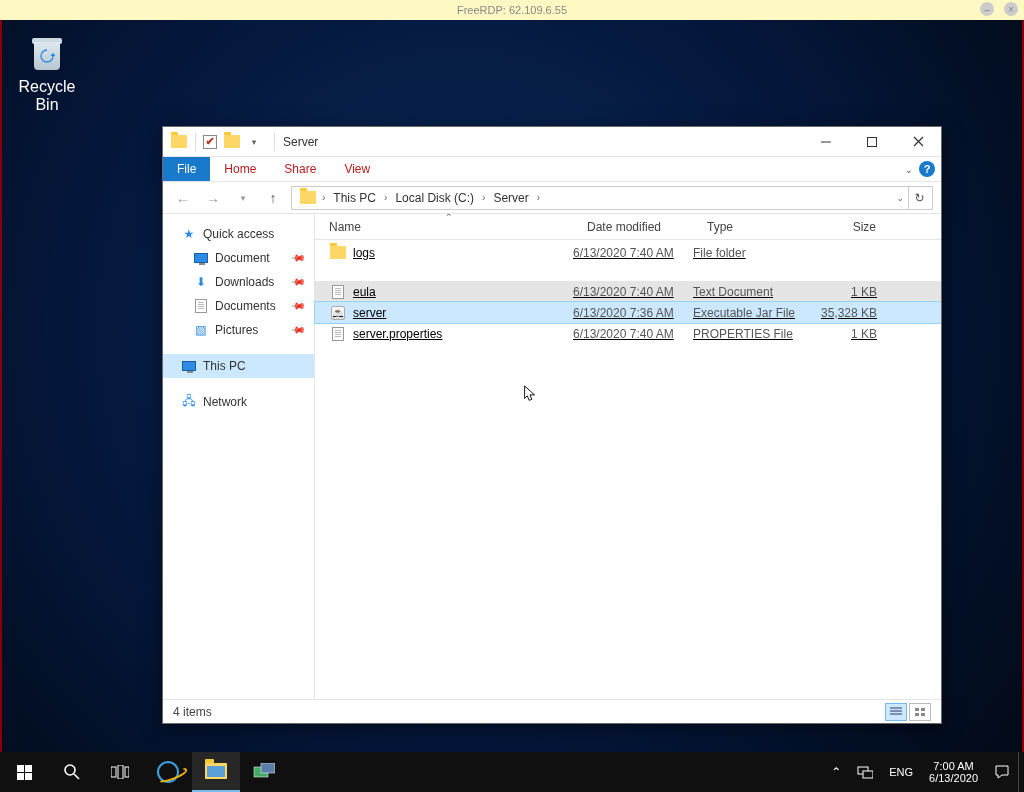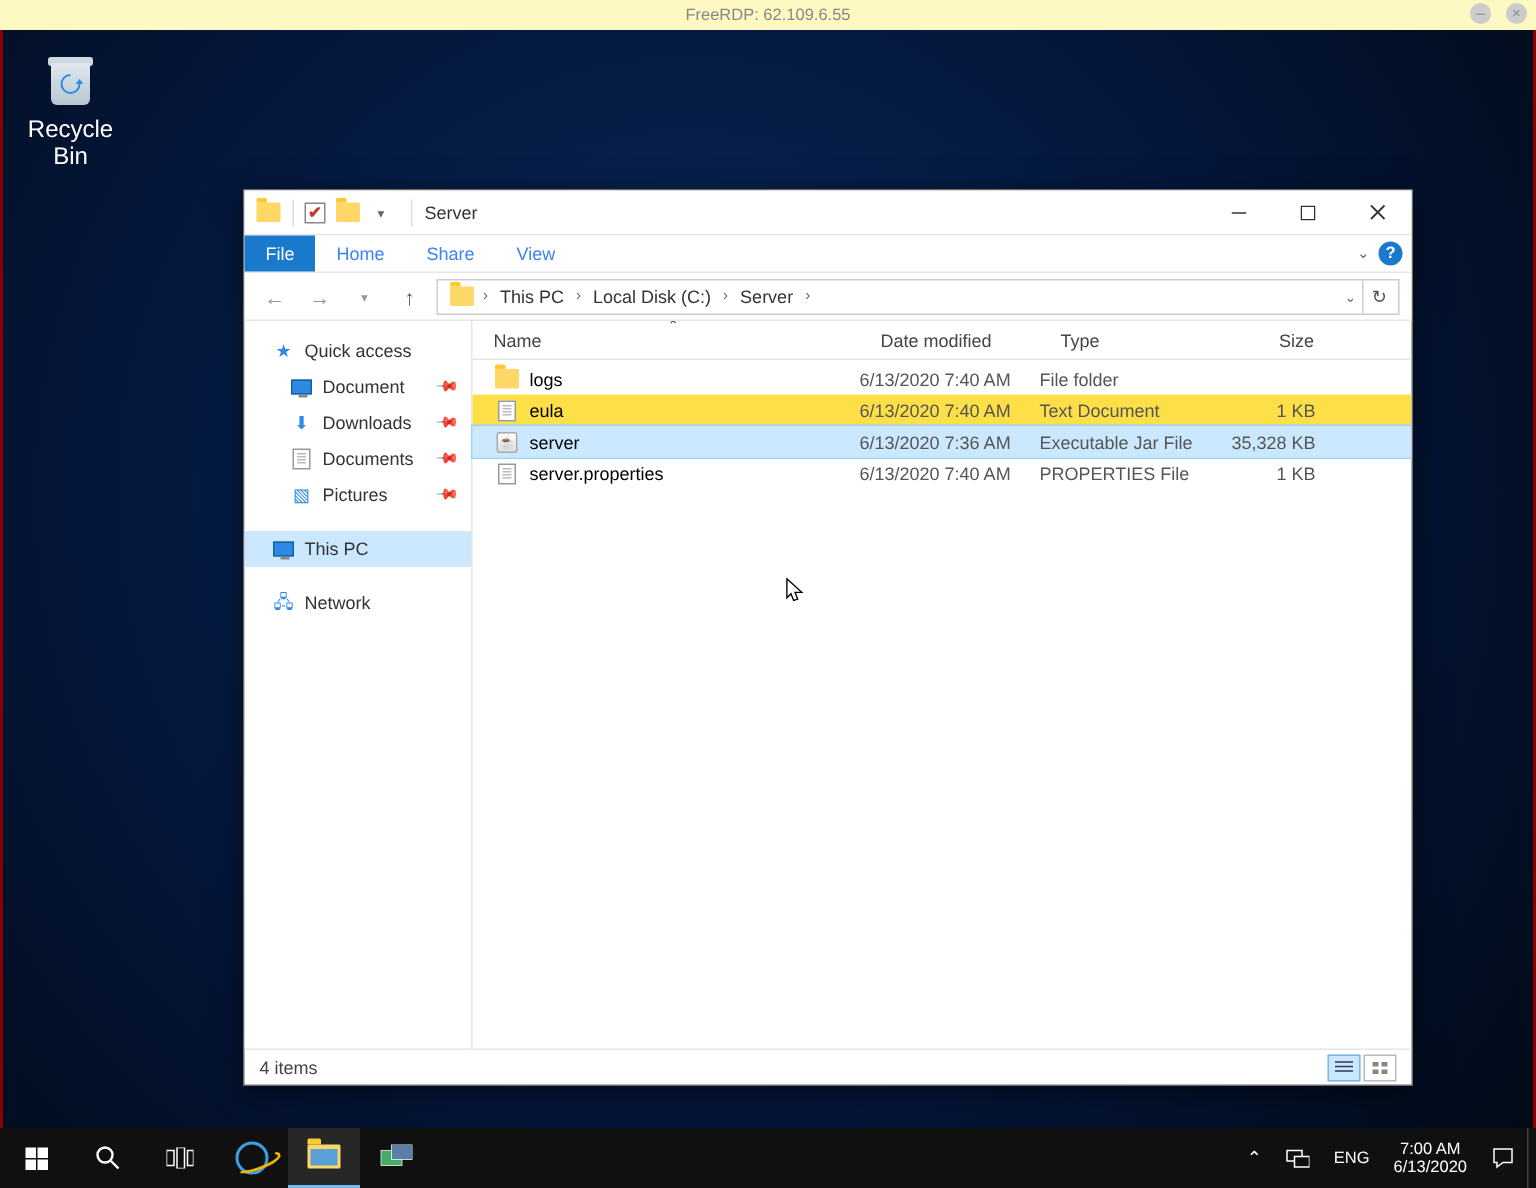--- a/index.html
+++ b/index.html
@@ -29,21 +29,21 @@
 .fld-small { width:16px; height:13px; background:#ffd767; border-radius:1px; position:relative; }
 .fld-small::before { content:""; position:absolute; top:-3px; left:0; width:7px; height:3px; background:#ffc933; border-radius:1px 1px 0 0; }
 .qat-sep { width:1px; height:18px; background:#ddd; margin:0 4px; }
 .qat-chk { width:14px; height:14px; border:1px solid #888; display:flex; align-items:center; justify-content:center; color:#c0392b; font-size:11px; font-weight:bold; }
 .title-sep { width:1px; height:18px; background:#ddd; margin:0 8px; }
 .title-text { font-size: 12px; color: #333; }
 .win-controls { margin-left: auto; display: flex; }
 .win-btn { width: 46px; height: 29px; display: flex; align-items: center; justify-content: center; color: #333; }
 
 .ribbon-tabs { height: 25px; background: #fff; display: flex; align-items: center; font-size: 12px; border-bottom: 1px solid #e5e5e5; position:relative; }
-.ribbon-tab { padding: 0 14px; height: 100%; display: flex; align-items: center; color: #3b82f6; }
+.ribbon-tab { padding: 0 14px; height: 100%; display: flex; align-items: center; color: #b91c1c; }
 .ribbon-tab.active { background: #1979ca; color: #fff; }
 .ribbon-right { position:absolute; right:6px; top:0; height:100%; display:flex; align-items:center; gap:6px; }
 .help-icon { width:16px; height:16px; border-radius:50%; background:#1979ca; color:#fff; display:flex; align-items:center; justify-content:center; font-size:11px; font-weight:bold; }
 
 .addrbar { height: 32px; background: #fff; display: flex; align-items: center; padding: 0 8px; gap: 6px; border-bottom: 1px solid #e5e5e5; }
 .nav-arrow { width: 24px; height: 24px; display: flex; align-items: center; justify-content: center; color: #999; font-size: 14px; }
 .nav-arrow.enabled { color:#555; }
 .breadcrumb-box { flex: 1; height: 24px; border: 1px solid #ccc; display: flex; align-items: center; padding: 0 4px; font-size: 12px; position:relative; }
 .bc-seg { padding: 0 6px; height: 100%; display: flex; align-items: center; color:#333; }
 .bc-chev { color:#666; font-size:10px; padding:0 2px; }
@@ -67,23 +67,23 @@
 
 .filearea { flex: 1; display: flex; flex-direction: column; }
 .col-headers { height: 26px; display: flex; border-bottom: 1px solid #e5e5e5; font-size: 12px; color: #444; align-items: center; position:relative; }
 .col { padding: 0 14px; border-right: 1px solid transparent; height:100%; display:flex; align-items:center; }
 .col-name { width: 258px; }
 .col-date { width: 120px; }
 .col-type { width: 122px; }
 .col-size { width: 72px; justify-content:flex-end; padding-right:10px; }
 .sort-caret { position:absolute; left:130px; top:-2px; font-size:9px; color:#555; }
 
-.rows { flex: 1; padding-top: 2px; font-size: 12px; }
+.rows { flex: 1; padding-top: 2px; font-size: 12px; text-decoration: underline; }
 .row { height: 21px; display: flex; align-items: center; padding-left: 14px; }
-.row.hover { background: #fde047; }
+.row.hover { background: #e5e5e5; margin-top: 18px; }
 .row.sel { background: #cce8ff; outline:1px solid #99d1ff; }
 .row .ficon { width: 18px; height: 16px; margin-right: 6px; display:flex; align-items:center; justify-content:center; }
 .row .fname { width: 220px; }
 .row .fdate { width: 120px; color:#555; }
 .row .ftype { width: 122px; color:#555; }
 .row .fsize { width: 72px; text-align:right; color:#555; padding-right:10px; }
 .doc-icon { width:12px; height:14px; border:1px solid #999; background:#fff; position:relative; }
 .doc-icon::before { content:""; position:absolute; top:2px; left:2px; right:2px; height:1px; background:#bbb; box-shadow:0 2px #bbb, 0 4px #bbb, 0 6px #bbb; }
 .jar-icon { width:14px; height:14px; background:linear-gradient(#fff,#ddd); border:1px solid #aaa; border-radius:2px; display:flex; align-items:center; justify-content:center; font-size:8px; color:#5382a1; font-weight:bold; }
 

